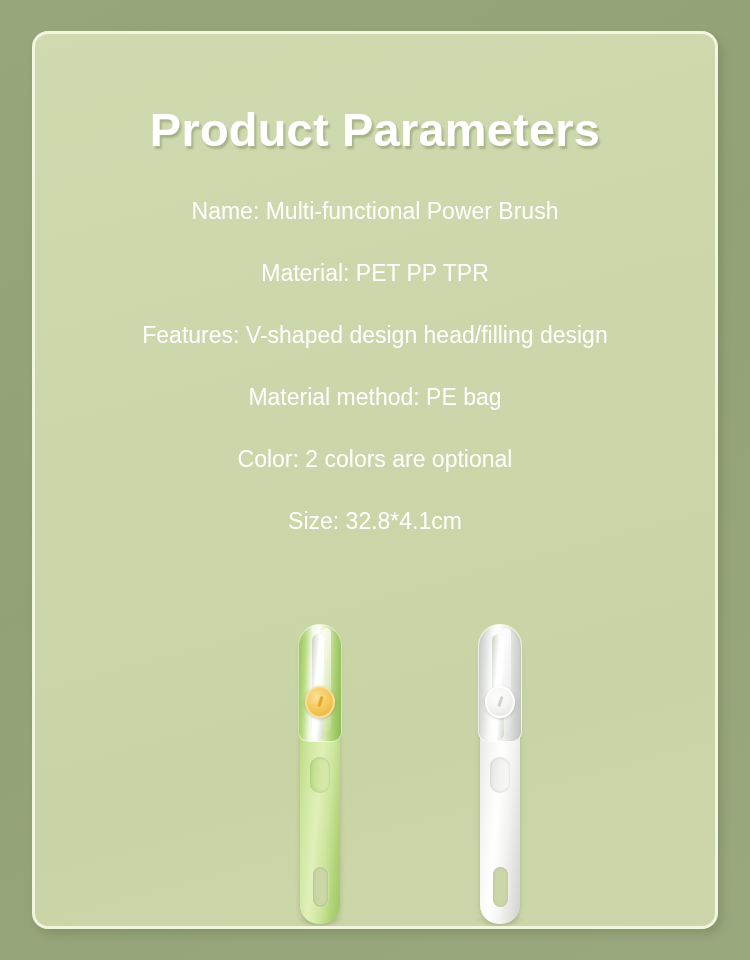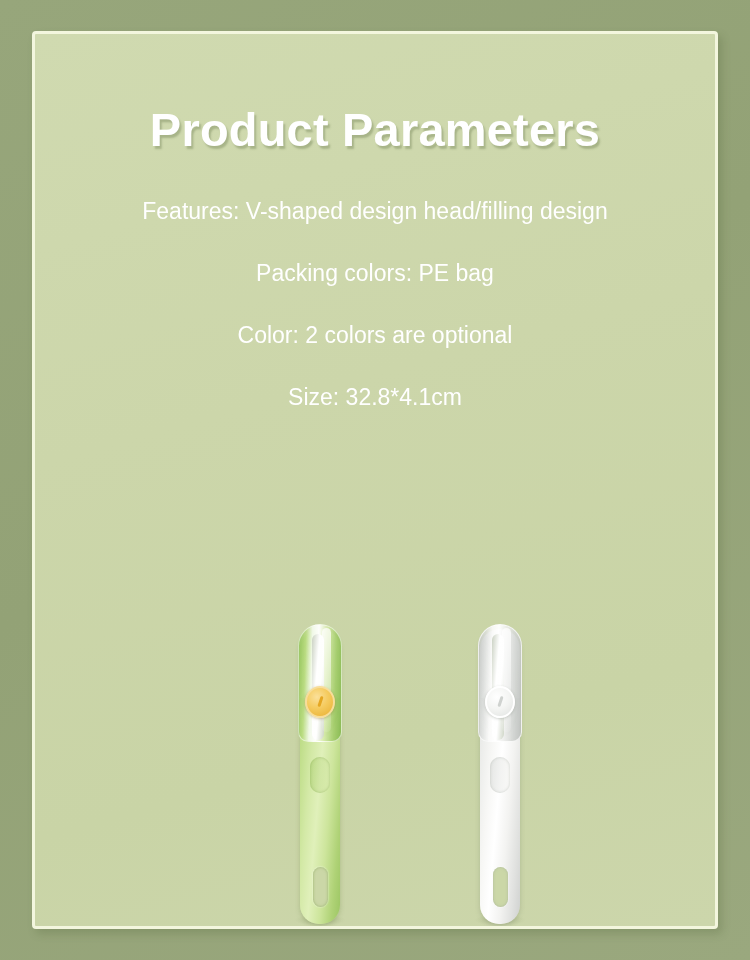--- a/index.html
+++ b/index.html
@@ -22,21 +22,21 @@
 
   
   .card {
     position: absolute;
     left: 32px;
     top: 31px;
     width: 686px;
     height: 898px;
     box-sizing: border-box;
     border: 3px solid #f3f6de;
-    border-radius: 4px;
+    border-radius: 16px;
     background: linear-gradient(165deg, #d0dab0 0%, #ccd6aa 40%, #c9d4a6 75%, #ccd6ab 100%);
     box-shadow: 4px 5px 9px rgba(70, 85, 45, 0.22);
     overflow: hidden;
   }
 
   
   .title {
     position: absolute;
     left: 0;
     right: 0;
@@ -266,22 +266,24 @@
 </head>
 <body>
 
 <div class="stage">
 
   <div class="card">
 
     <div class="title">Product Parameters</div>
 
     <div class="specs">
+      <div class="spec-line">Name: Multi-functional Power Brush</div>
+      <div class="spec-line">Material: PET PP TPR</div>
       <div class="spec-line">Features: V-shaped design head/filling design</div>
-      <div class="spec-line">Packing colors: PE bag</div>
+      <div class="spec-line">Material method: PE bag</div>
       <div class="spec-line">Color: 2 colors are optional</div>
       <div class="spec-line">Size: 32.8*4.1cm</div>
     </div>
 
     <div class="products">
 
       <div class="brush brush-green">
         <div class="brush-shadow"></div>
         <div class="handle"></div>
         <div class="neck"></div>

